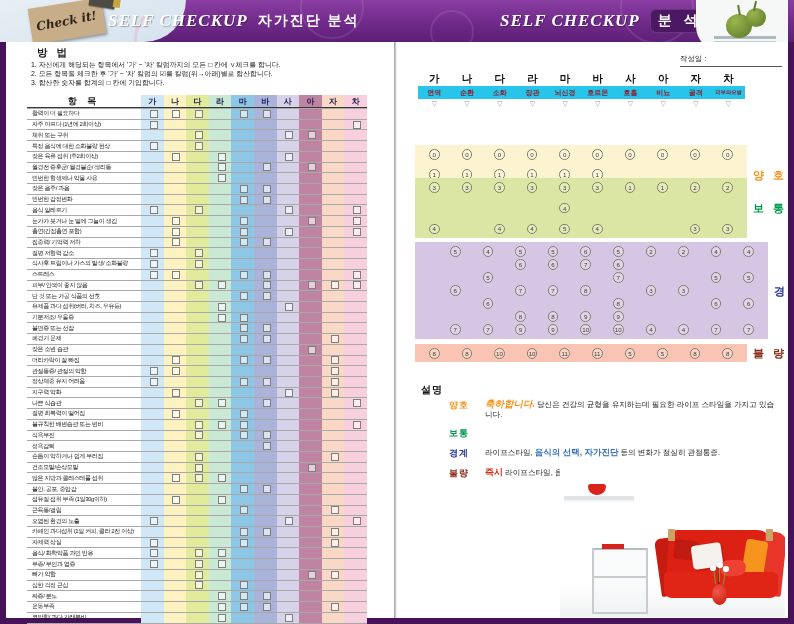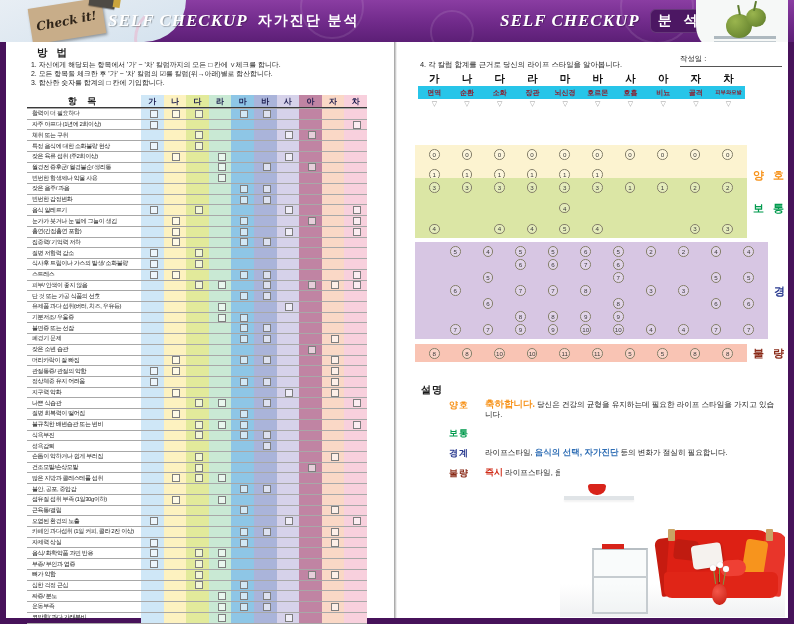--- a/index.html
+++ b/index.html
@@ -86,21 +86,21 @@
   #zone-0{top:72px;height:59px;}
   #zone-1{top:136px;height:60px;}
   #zone-2{top:200px;height:97px;}
   #zone-3{top:302px;height:18px;}
 
   #exp-head{position:absolute;left:24px;top:341px;font-size:10px;font-weight:bold;color:#1a1a1a;letter-spacing:1px;}
   #exp-list{position:absolute;left:24px;top:357px;width:356px;}
   .exp-item{display:flex;margin-bottom:7px;margin-left:28px;}
   .exp-label{width:36px;font-size:9px;font-weight:bold;letter-spacing:1px;flex-shrink:0;}
   .exp-text{font-size:7.6px;color:#222;line-height:10px;width:320px;}
-  .em-orange{font-family:"Liberation Serif",serif;font-weight:bold;color:#f7941d;font-size:9.5px;}
+  .em-orange{font-family:"Liberation Serif",serif;font-weight:bold;font-style:italic;color:#f7941d;font-size:9.5px;}
   .em-orange2{color:#f7941d;font-weight:bold;font-size:8.5px;}
   .em-blue{color:#2f6eb5;font-weight:bold;font-size:8.5px;}
   .em-red{font-family:"Liberation Serif",serif;font-weight:bold;color:#d02c18;font-size:9px;}
 
   
   #sofa-photo{position:absolute;left:163px;top:426px;width:225px;height:149px;background:linear-gradient(180deg,#ffffff 78%,#f0f1f2);overflow:hidden;}
   #wall-shelf{position:absolute;left:4px;top:28px;width:70px;height:4px;background:#e0e4e7;box-shadow:0 2px 2px rgba(0,0,0,.05);}
   #shelf-bowl{position:absolute;left:28px;top:16px;width:18px;height:11px;background:#d8231a;border-radius:3px 3px 10px 10px;}
   #side-table{position:absolute;left:32px;top:80px;width:52px;height:62px;border:2px solid #c6ccd0;border-top:2px solid #b7bec3;background:rgba(240,244,246,.4);}
   #side-table .shelf2{position:absolute;left:0;top:26px;width:100%;height:2px;background:#c6ccd0;}
@@ -1089,21 +1089,20 @@
             <span class="cell" style="background: rgb(192, 132, 163);"></span>
             <span class="cell" style="background: rgb(250, 216, 198);"></span>
             <span class="cell" style="background: rgb(248, 208, 221);"></span>
           </div>
         </div>
 
     </div>
   </div>
 
   <div id="page-right">
-    <div id="instruction">4. 각 칼럼 합계를 근거로 당신의 라이프 스타일을 알아봅니다.</div>
     <div id="date-row">
       <span>작성일 :</span>
     </div>
 
     <div id="r-letters">
         <span class="rcell">가</span>
         <span class="rcell">나</span>
         <span class="rcell">다</span>
         <span class="rcell">라</span>
         <span class="rcell">마</span>
@@ -1519,21 +1518,21 @@
     <div id="exp-list">
         <div class="exp-item">
           <span class="exp-label" style="color: rgb(247, 148, 29);">양호</span>
           <span class="exp-text"><span class="em-orange">축하합니다.</span><span> 당신은 건강의 균형을 유지하는데 필요한 라이프 스타일을 가지고 있습니다.</span></span>
         </div>
         <div class="exp-item">
           <span class="exp-label" style="color: rgb(0, 154, 77);">보통</span>
         </div>
         <div class="exp-item">
           <span class="exp-label" style="color: rgb(40, 57, 143);">경계</span>
-          <span class="exp-text"><span>라이프스타일, </span><span class="em-blue">음식의 선택, 자가진단</span><span> 등의 변화가 절실히 필요합니다.</span></span>
+          <span class="exp-text"><span>라이프스타일, </span><span class="em-blue">음식의 선택, 자가진단</span><span> 등의 변화가 절실히 관절통증.</span></span>
         </div>
         <div class="exp-item">
           <span class="exp-label" style="color: rgb(139, 44, 26);">불량</span>
           <span class="exp-text"><span class="em-red">즉시</span><span> 라이프스타일, 음식의 선택, 영양공급 등을 </span><span class="em-red">변경</span><span>해야만 합니다.</span></span>
         </div>
       </div>
 
     <div id="sofa-photo">
       <div id="wall-shelf"></div>
       <div id="shelf-bowl"></div>

